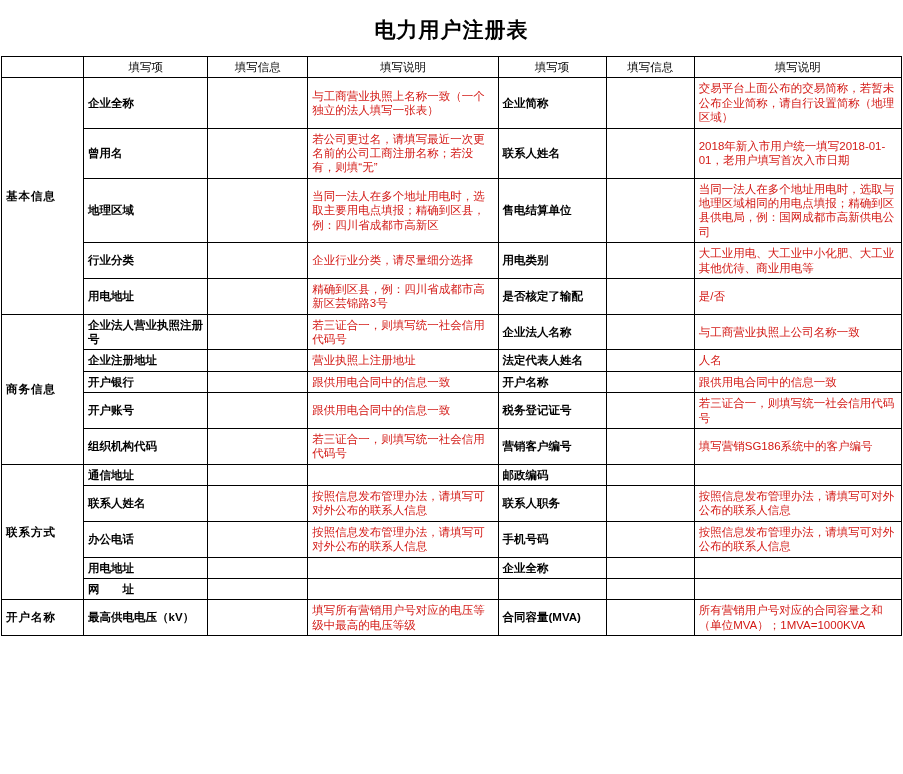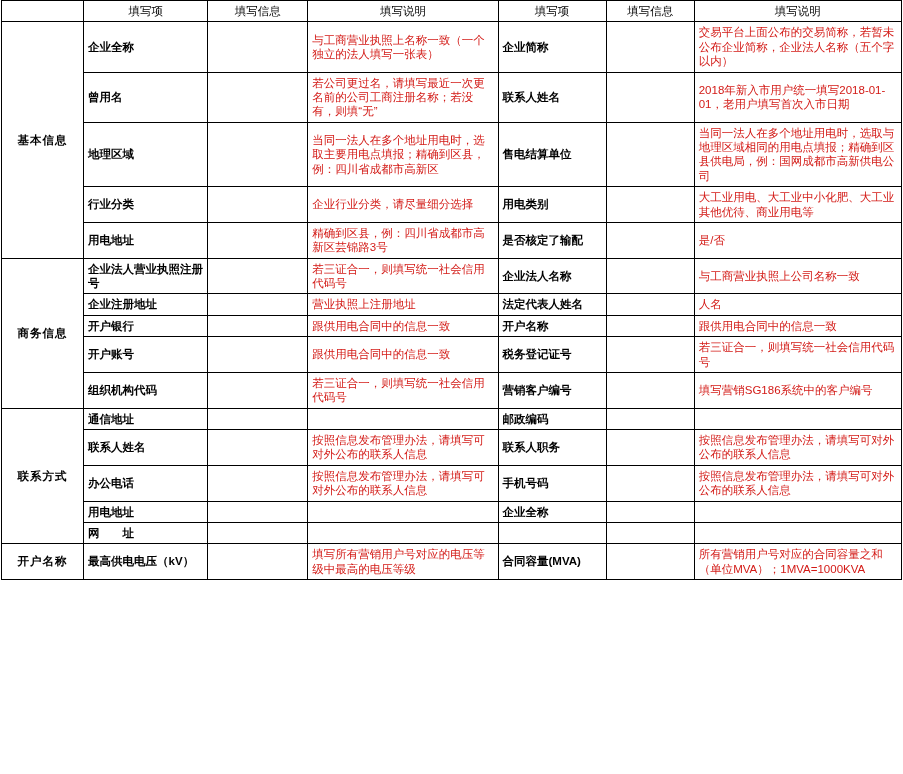--- a/index.html
+++ b/index.html
@@ -39,21 +39,21 @@
     vertical-align: middle;
     padding: 3px 4px;
     font-size: 11.5px;
     line-height: 1.25;
     word-wrap: break-word;
     overflow: hidden;
   }
   td.cat {
     font-weight: bold;
     font-size: 15px;
-    text-align: center;
+    text-align: left;
     letter-spacing: 1px;
   }
   td.hdr {
     text-align: center;
     font-size: 11.5px;
     background: #fff;
   }
   td.item {
     font-size: 12px;
     font-weight: bold;
@@ -74,20 +74,21 @@
   col.c3 { width: 190px; }
   col.c4 { width: 108px; }
   col.c5 { width: 88px; }
   col.c6 { width: 207px; }
 </style>
 </head>
 <body>
 
 <div id="sheet">
 
+  <div id="title">电力用户注册表</div>
 
   <table class="grid">
     <colgroup>
       <col class="c0">
         <col class="c1">
         <col class="c2">
         <col class="c3">
         <col class="c4">
         <col class="c5">
         <col class="c6">
@@ -104,21 +105,21 @@
         <td class="hdr">填写说明</td>
       </tr>
 
       <tr>
         <td class="cat" rowspan="5">基本信息</td>
         <td class="item">企业全称</td>
         <td class="blank"></td>
         <td class="note">与工商营业执照上名称一致（一个独立的法人填写一张表）</td>
         <td class="item">企业简称</td>
         <td class="blank"></td>
-        <td class="note">交易平台上面公布的交易简称，若暂未公布企业简称，企业法人名称（五个字以内）</td>
+        <td class="note">交易平台上面公布的交易简称，若暂未公布企业简称，请自行设置简称（地理区域）</td>
       </tr>
       <tr>
         <td class="item">曾用名</td>
         <td class="blank"></td>
         <td class="note">若公司更过名，请填写最近一次更名前的公司工商注册名称；若没有，则填“无”</td>
         <td class="item">联系人姓名</td>
         <td class="blank"></td>
         <td class="note">2018年新入市用户统一填写2018-01-01，老用户填写首次入市日期</td>
       </tr>
       <tr>

